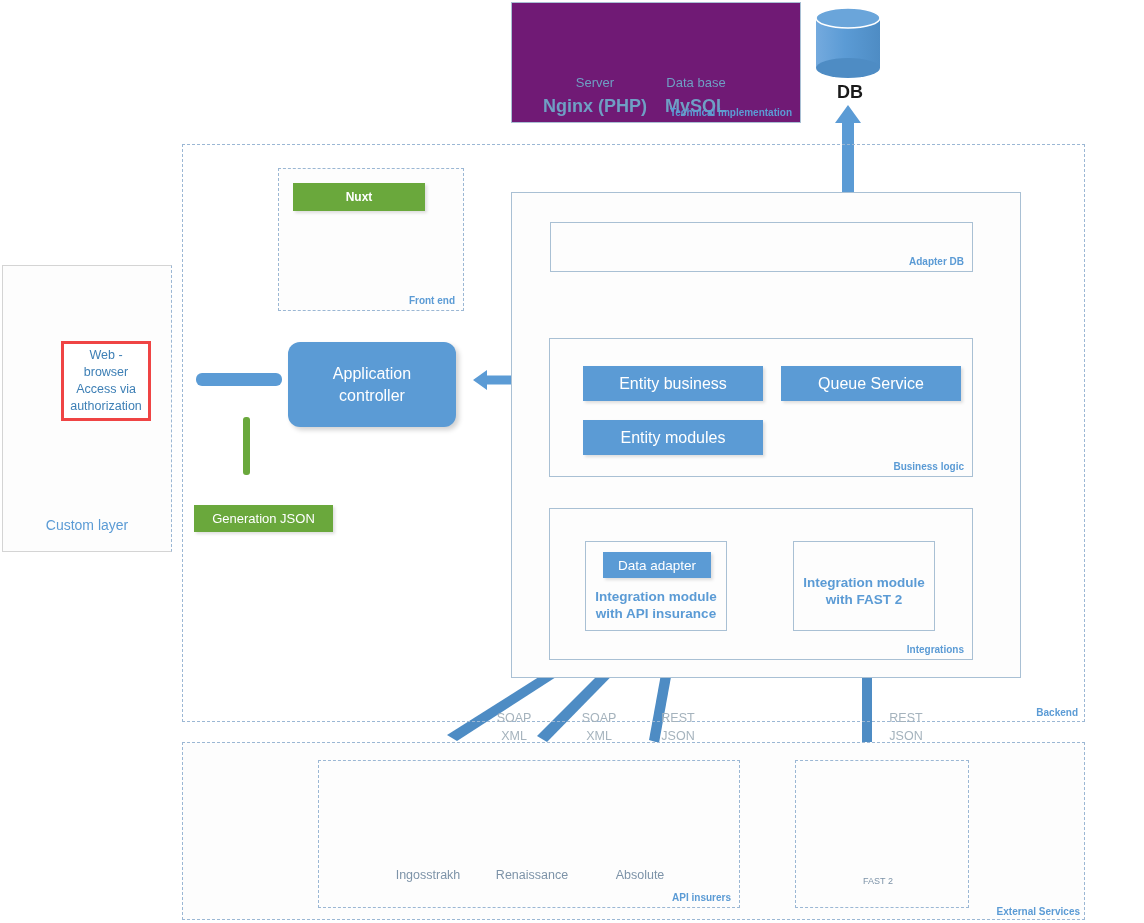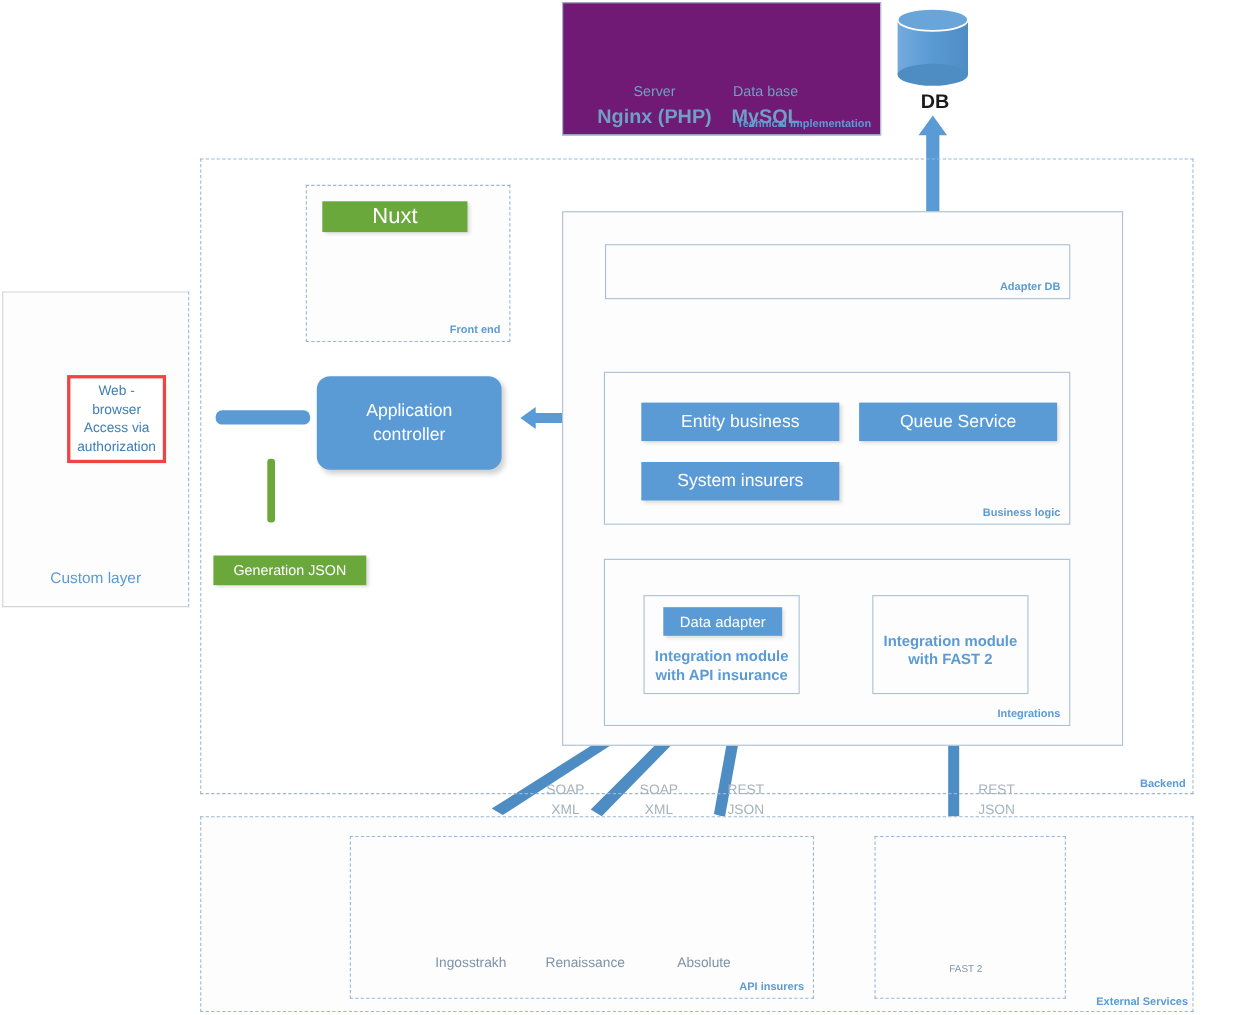--- a/index.html
+++ b/index.html
@@ -39,22 +39,22 @@
     display: flex; align-items: center; justify-content: center;
     font-size: 16px;
     text-align: center;
     box-shadow: 2px 2px 3px rgba(0,0,0,0.13);
   }
   .green-chip {
     position: absolute;
     background: #6aa83c;
     color: #ffffff;
     display: flex; align-items: center; justify-content: center;
-    font-size: 20px;
-    font-weight: normal;
+    font-size: 12px;
+    font-weight: bold;
     box-shadow: 2px 2px 3px rgba(0,0,0,0.13);
   }
 
   
   #custom-layer {
     position: absolute;
     left: 2px; top: 265px; width: 170px; height: 287px;
     border: 1px solid #d4d4d4;
     border-right: 1px dashed #9bb7d4;
     background: #fdfdfd;
@@ -269,21 +269,21 @@
 
   <div id="backend-white"></div>
 
   <div class="solid-box" id="adapterdb-box">
     <div class="panel-label">Adapter DB</div>
   </div>
 
   <div class="solid-box" id="business-box">
     <div class="blue-chip" style="left:33px; top:27px; width:180px; height:35px;">Entity business</div>
     <div class="blue-chip" style="left:231px; top:27px; width:180px; height:35px;">Queue Service</div>
-    <div class="blue-chip" style="left:33px; top:81px; width:180px; height:35px;">System insurers</div>
+    <div class="blue-chip" style="left:33px; top:81px; width:180px; height:35px;">Entity modules</div>
     <div class="panel-label">Business logic</div>
   </div>
 
   <div class="solid-box" id="integrations-box">
     <div class="panel-label">Integrations</div>
   </div>
 
   <div class="solid-box" id="intmod-api">
     <div class="blue-chip" style="left:17px; top:10px; width:108px; height:26px; font-size:13.5px;">Data adapter</div>
     <div class="intmod-text">

